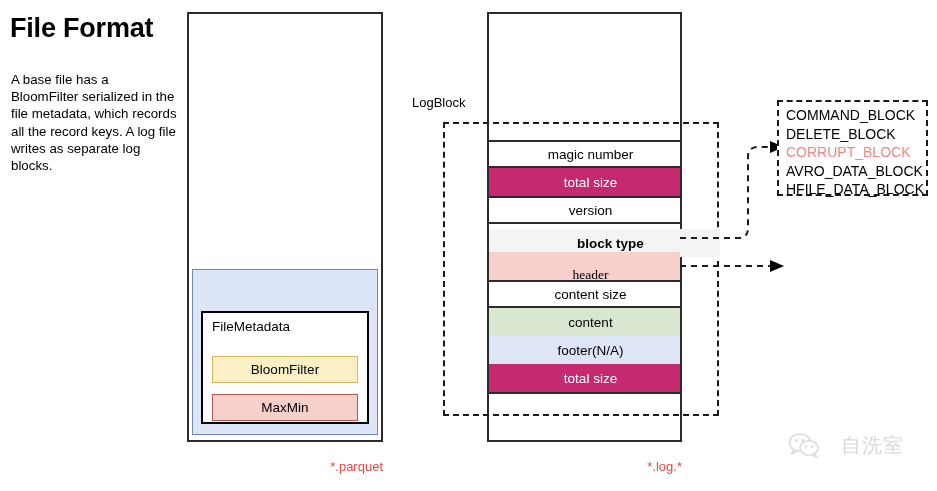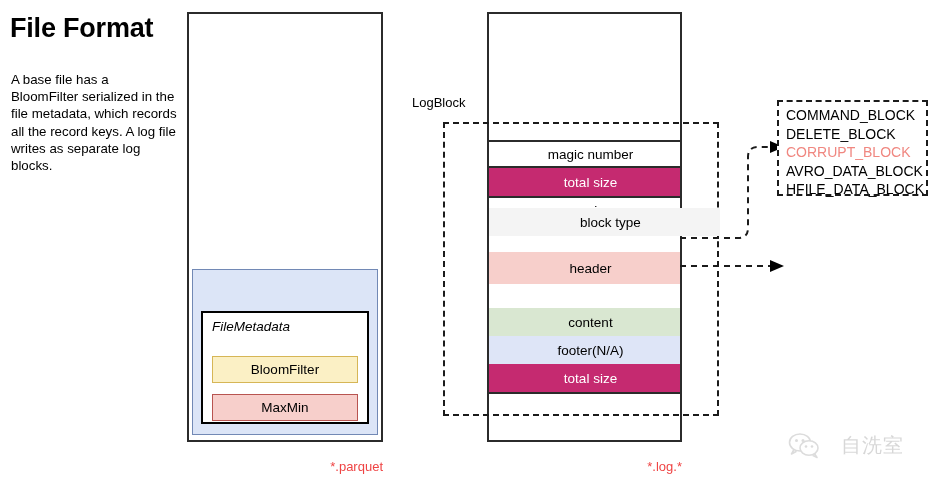--- a/index.html
+++ b/index.html
@@ -61,21 +61,20 @@
   #footer-label {
     left: 8px;
     top: 6px;
     font-size: 13.5px;
     margin-top: 34px;
   }
   #filemetadata-box {
     background: #ffffff;
     border: 2px solid #000000;
     box-sizing: border-box;
-    font-style: italic;
   }
   #filemetadata-label {
     left: 9px;
     top: 6px;
     font-size: 13.5px;
   }
   .inner-chip {
     box-sizing: border-box;
     display: flex;
     align-items: center;
@@ -200,25 +199,28 @@
 
   <div class="abs logrow" style="left:489px; top:140px; width:191px; height:28px;">
     <span>magic number</span>
   </div>
   <div class="abs logrow magenta" style="left:489px; top:168px; width:191px; height:28px;">
     <span>total size</span>
   </div>
   <div class="abs logrow" style="left:489px; top:196px; width:191px; height:28px;">
     <span>version</span>
   </div>
-  <div class="abs logrow gray" style="left:489px; top:208px; width:231px; height:28px;">
+  <div class="abs logrow gray" style="left:489px; top:229px; width:231px; height:28px;font-weight:bold;">
     <span>block type</span>
   </div>
-  <div class="abs logrow pink" style="left:489px; top:252px; width:191px; height:32px;">
+  <div class="abs logrow pink" style="left:489px; top:252px; width:191px; height:46px;font-family:Liberation Serif, serif;">
     <span>header</span>
+  </div>
+  <div class="abs logrow" style="left:489px; top:280px; width:191px; height:28px;">
+    <span>content size</span>
   </div>
   <div class="abs logrow green" style="left:489px; top:308px; width:191px; height:28px;">
     <span>content</span>
   </div>
   <div class="abs logrow blue" style="left:489px; top:336px; width:191px; height:28px;">
     <span>footer(N/A)</span>
   </div>
   <div class="abs logrow magenta" style="left:489px; top:364px; width:191px; height:28px;">
     <span>total size</span>
   </div>

